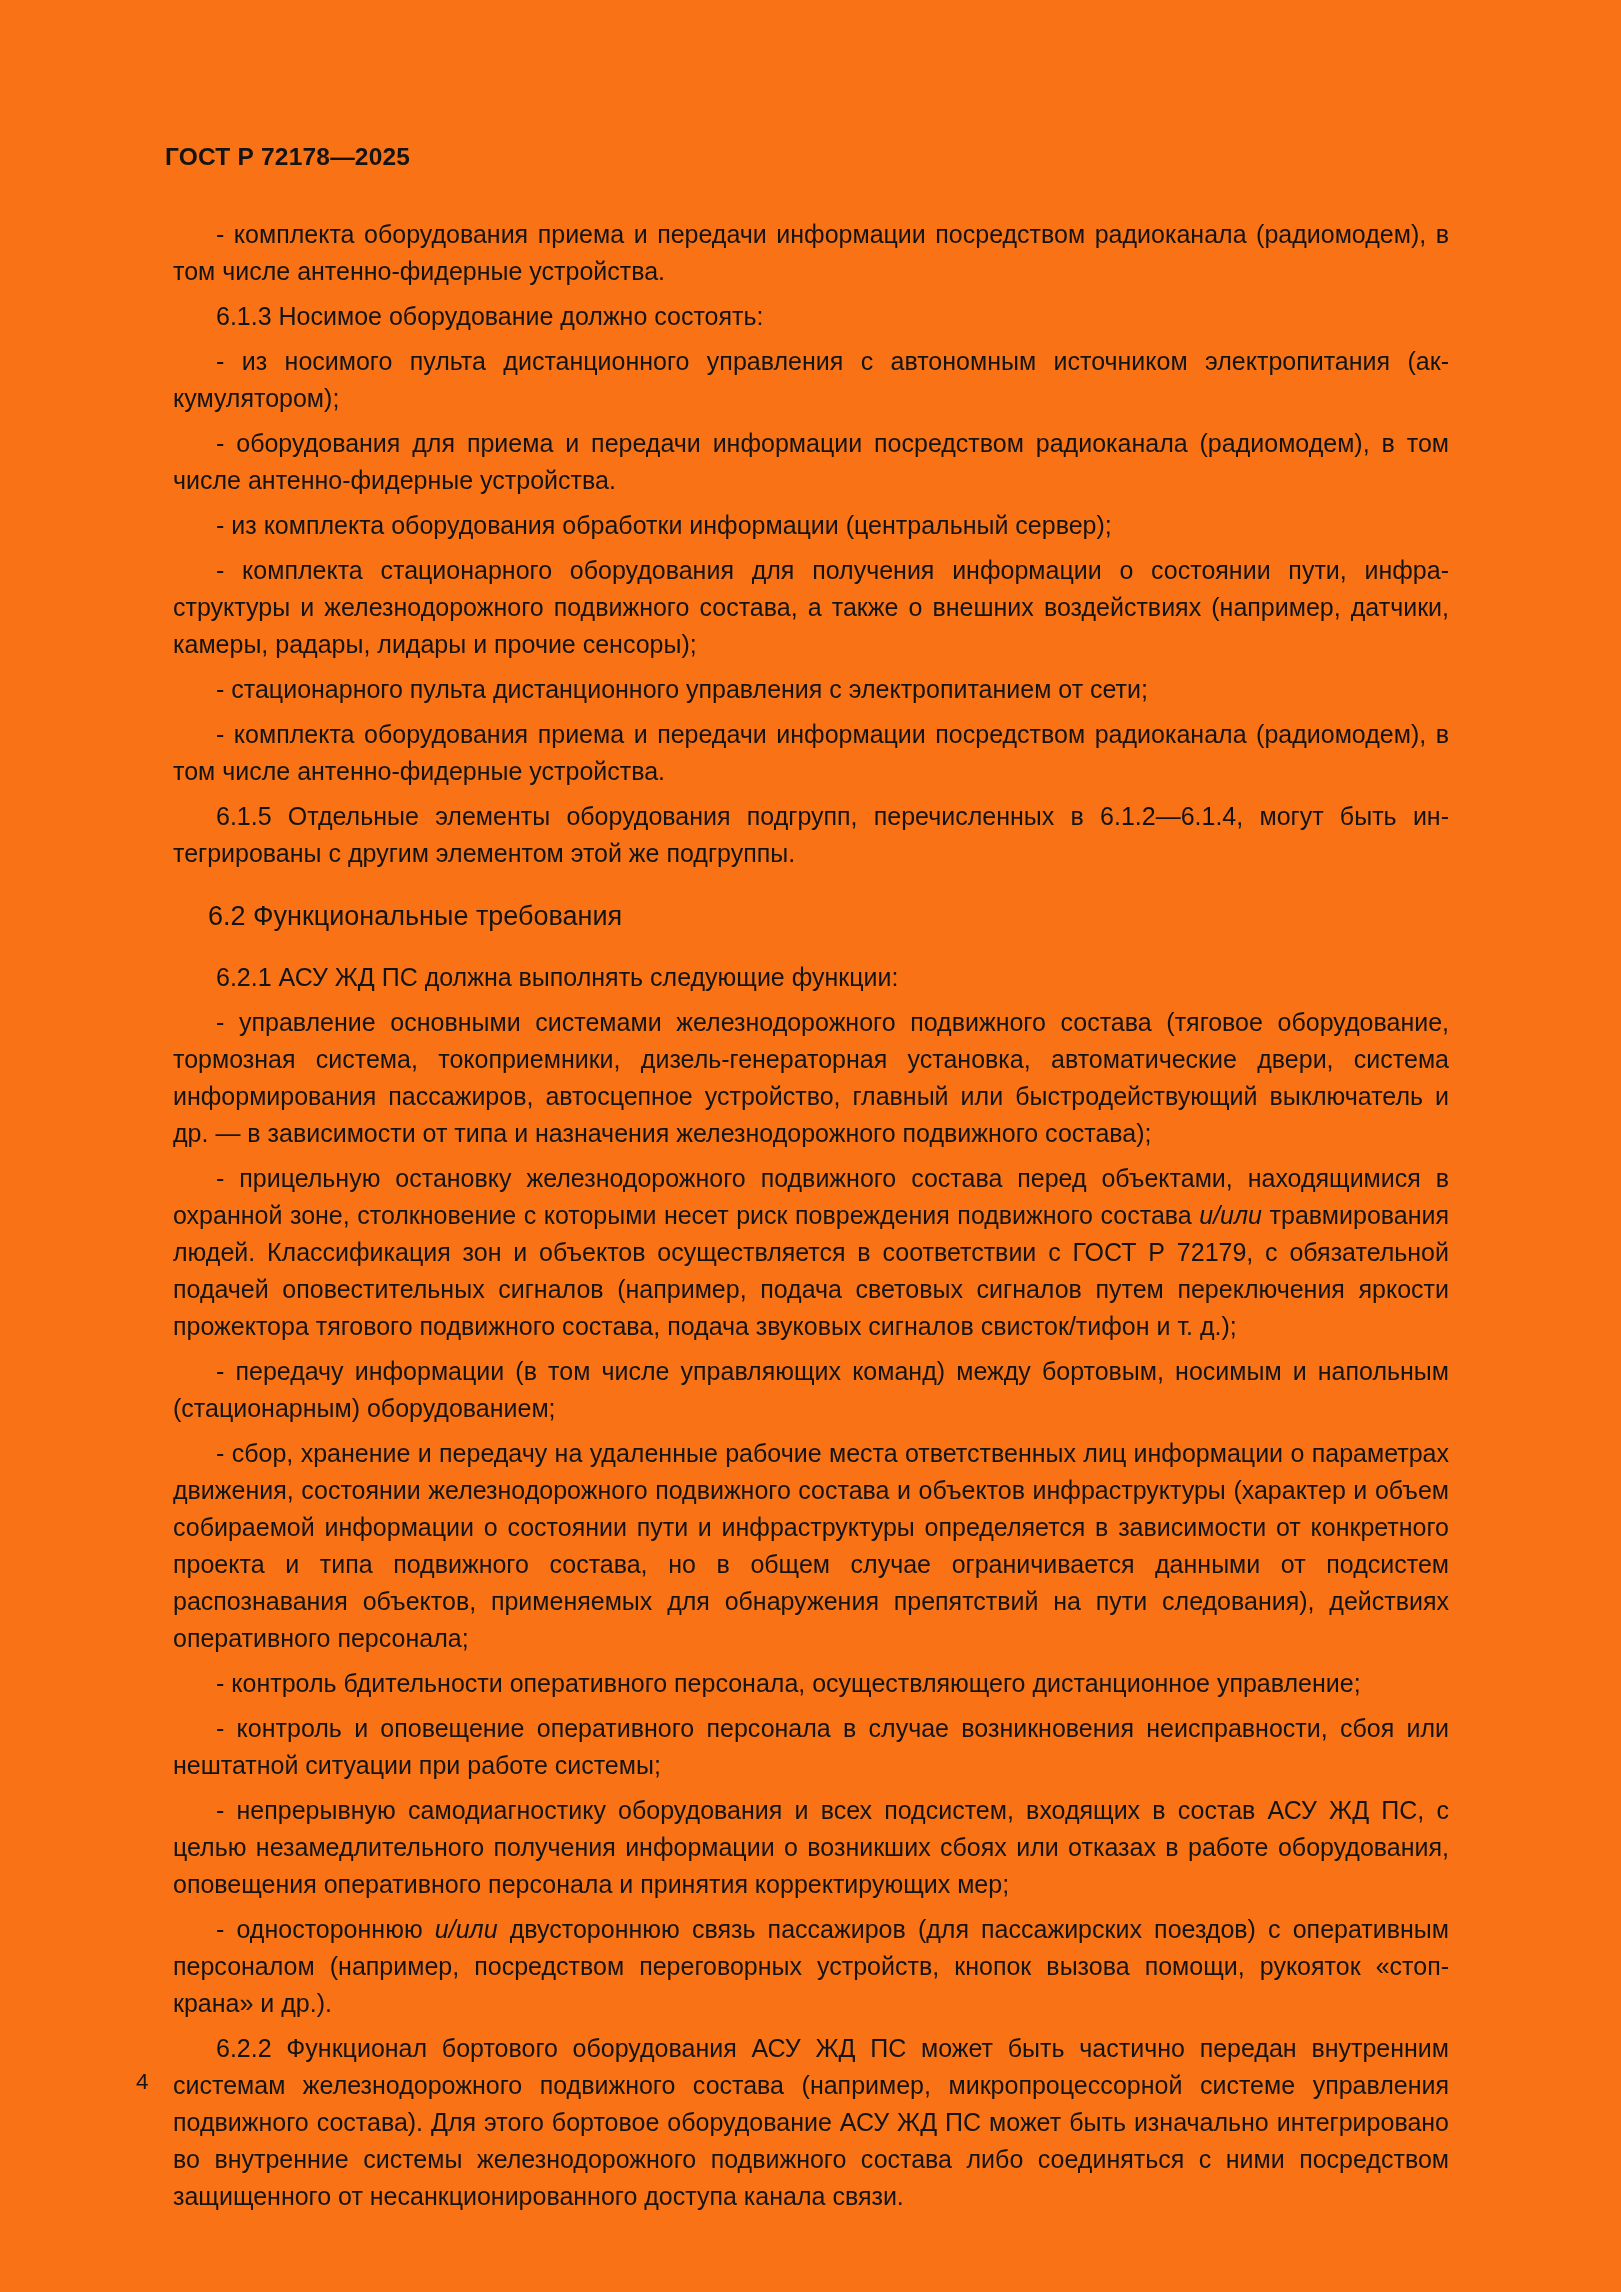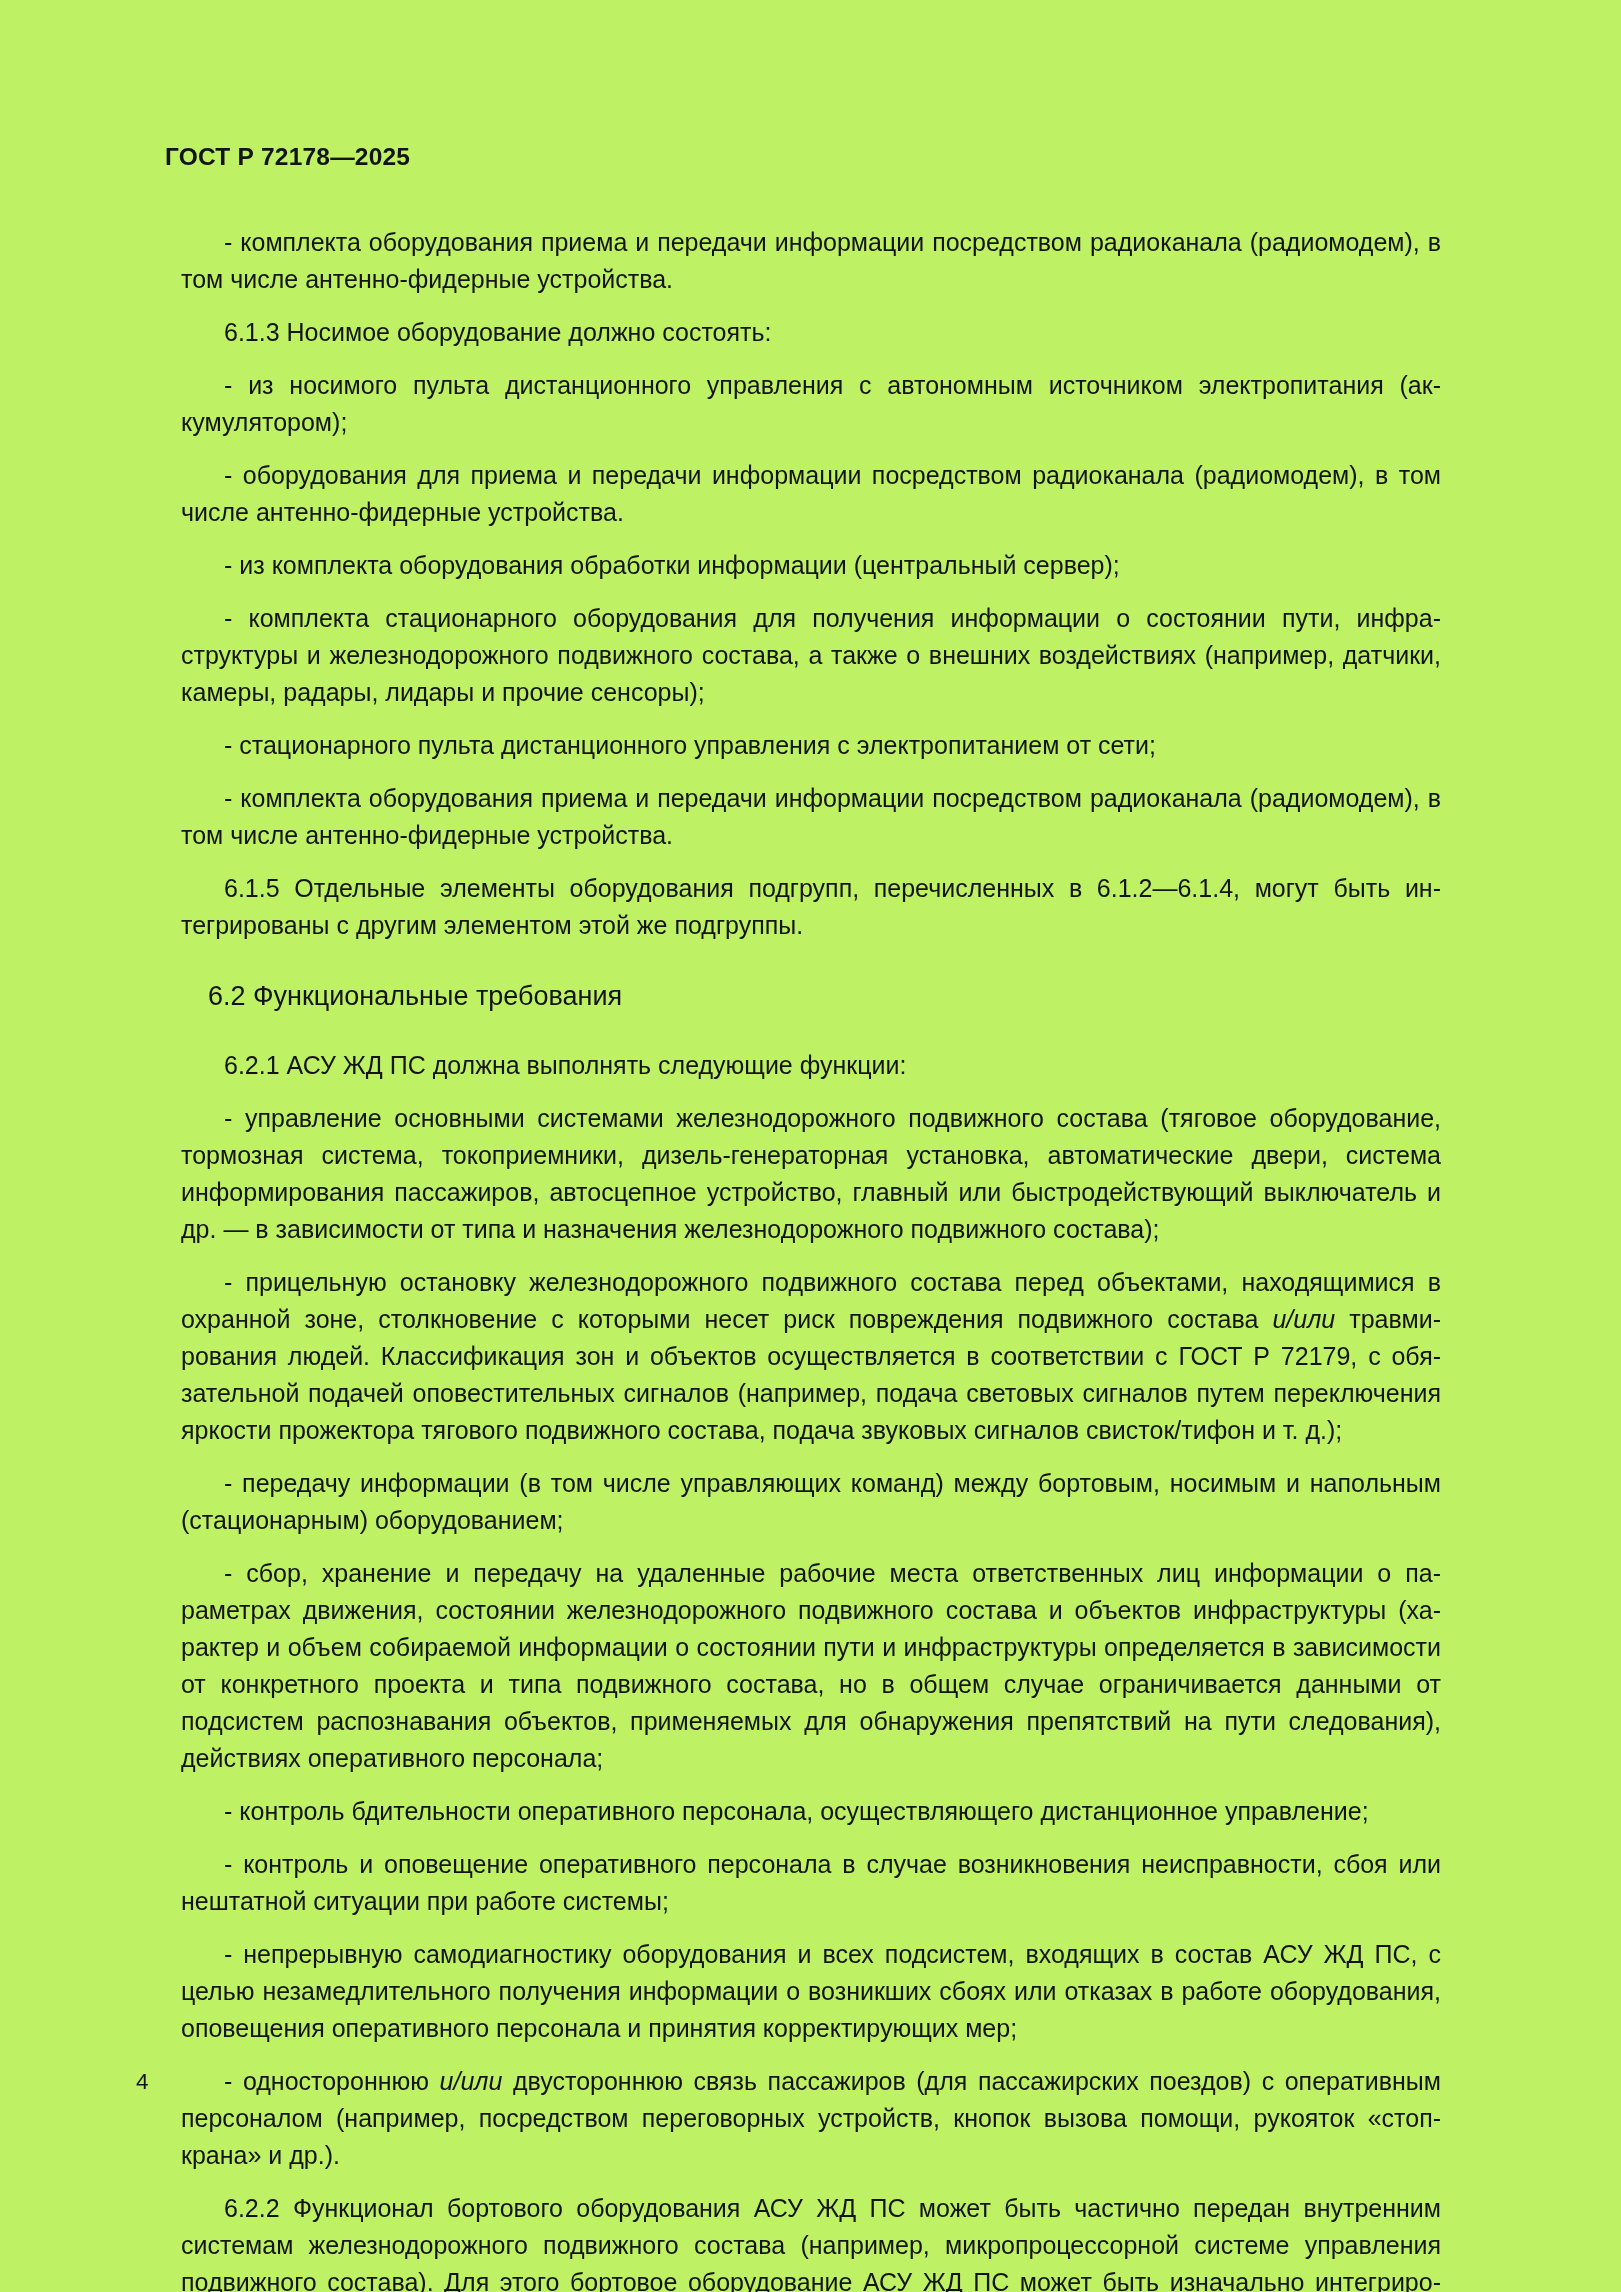--- a/index.html
+++ b/index.html
@@ -4,21 +4,21 @@
 <style>
   html, body {
     margin: 0;
     padding: 0;
     background: #ffffff;
   }
   .page {
     position: relative;
     width: 1621px;
     height: 2293px;
-    background: #bef264;
+    background: #f97316;
     font-family: "Liberation Sans", sans-serif;
     color: #141414;
     overflow: hidden;
     box-sizing: border-box;
   }
   .header {
     position: absolute;
     top: 143px;
     left: 165px;
     font-size: 24.5px;
@@ -26,21 +26,21 @@
     letter-spacing: 0.2px;
     white-space: nowrap;
   }
   .body-block {
     position: absolute;
     top: 208px;
     left: 165px;
     width: 1292px;
   }
   p.para {
-    margin: 16px;
+    margin: 8px;
     font-size: 25px;
     line-height: 37px;
     text-align: justify;
     text-justify: inter-word;
     hyphens: manual;
     text-indent: 0;
     word-spacing: 0px;
   }
   p.para.indent {
     text-indent: 43px;

